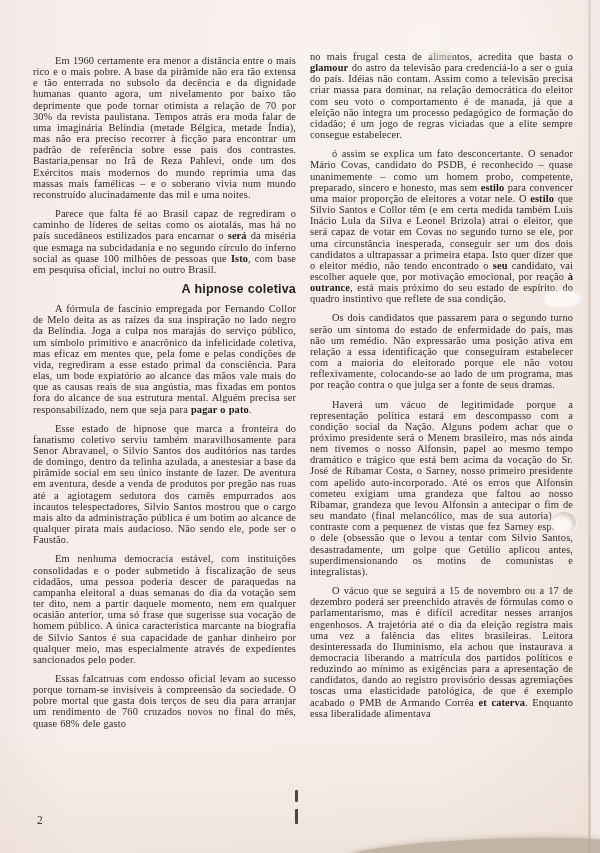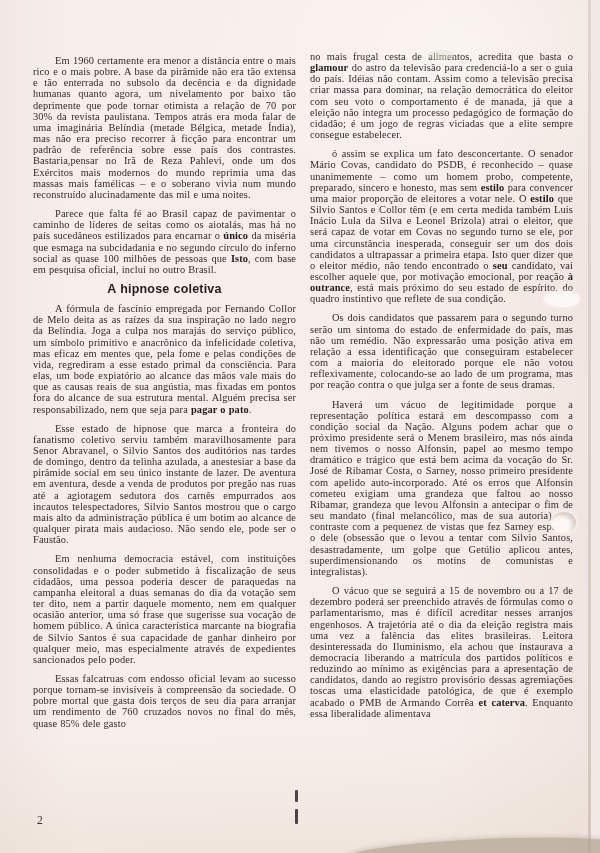--- a/index.html
+++ b/index.html
@@ -20,21 +20,21 @@
   .col {
     width:263px; font-size:10.4px; line-height:11.15px;
     text-align:justify; letter-spacing:0.1px; word-spacing:0.4px;
   }
   .col.right { margin-top:-4px; }
   .col p { margin:8px 0 4px 0; text-indent:22px; }
   .col p.noindent { text-indent:0; }
   .col b { color:#1f1a1c; }
   .heading {
     font-family:"Liberation Sans", sans-serif; font-weight:bold;
-    font-size:12.5px; text-align:center; text-indent:0;
+    font-size:12.5px; text-align:right; text-indent:0;
     margin:9px 0 8px 0; color:#221d1f; letter-spacing:0.2px;
   }
   .page-number {
     position:absolute; left:37px; top:814px;
     font-size:11.5px; color:#3a3335;
   }
   
   .edge-strip { position:absolute; top:0; right:0; width:10px; height:100%; background:#f3e9e6; }
   .edge-line  { position:absolute; top:0; right:9px;  width:3px; height:100%;
                 background:linear-gradient(180deg,#ddd1c9 0%, #d6c9be 55%, #cfc1b4 100%); opacity:.85; }
@@ -51,26 +51,26 @@
   .smudge { position:absolute; left:428px; top:50px; width:26px; height:10px;
             background:#dfe3d2; border-radius:50%; opacity:.5; }
 </style>
 </head>
 <body>
 
 <div class="page">
   <div class="text-area">
     <div class="col left">
         <p><span>Em 1960 certamente era menor a distância entre o mais rico e o mais pobre. A base da pirâmide não era tão extensa e tão enterrada no subsolo da decência e da dignidade humanas quanto agora, um nivelamento por baixo tão deprimente que pode tornar otimista a relação de 70 por 30% da revista paulistana. Tempos atrás era moda falar de uma imaginária Belíndia (metade Bélgica, metade Índia), mas não era preciso recorrer à ficção para encontrar um padrão de referência sobre esse país dos contrastes. Bastaria,pensar no Irã de Reza Pahlevi, onde um dos Exércitos mais modernos do mundo reprimia uma das massas mais famélicas – e o soberano vivia num mundo reconstruído alucinadamente das mil e uma noites.</span></p>
-        <p><span>Parece que falta fé ao Brasil capaz de pavimentar o caminho de líderes de seitas como os aiotalás, mas há no país sucedâneos estilizados para encarnar o </span><b>único</b><span> da miséria que esmaga na subcidadania e no segundo círculo do inferno social as quase 100 milhões de pessoas que </span><b>Isto</b><span>, com base em pesquisa oficial, inclui no outro Brasil.</span></p>
+        <p><span>Parece que falta fé ao Brasil capaz de regrediram o caminho de líderes de seitas como os aiotalás, mas há no país sucedâneos estilizados para encarnar o </span><b>será</b><span> da miséria que esmaga na subcidadania e no segundo círculo do inferno social as quase 100 milhões de pessoas que </span><b>Isto</b><span>, com base em pesquisa oficial, inclui no outro Brasil.</span></p>
         <div class="heading">A hipnose coletiva</div>
         <p><span>A fórmula de fascínio empregada por Fernando Collor de Melo deita as as raízes da sua inspiração no lado negro da Belíndia. Joga a culpa nos marajás do serviço público, um símbolo primitivo e anacrônico da infelicidade coletiva, mas eficaz em mentes que, pela fome e pelas condições de vida, regrediram a esse estado primal da consciência. Para elas, um bode expiatório ao alcance das mãos vale mais do que as causas reais de sua angústia, mas fixadas em pontos fora do alcance de sua estrutura mental. Alguém precisa ser responsabilizado, nem que seja para </span><b>pagar o pato</b><span>.</span></p>
         <p><span>Esse estado de hipnose que marca a fronteira do fanatismo coletivo serviu também maravilhosamente para Senor Abravanel, o Silvio Santos dos auditórios nas tardes de domingo, dentro da telinha azulada, a anestesiar a base da pirâmide social em seu único instante de lazer. De aventura em aventura, desde a venda de produtos por pregão nas ruas até a agiotagem sedutora dos carnês empurrados aos incautos telespectadores, Silvio Santos mostrou que o cargo mais alto da administração pública é um botim ao alcance de qualquer pirata mais audacioso. Não sendo ele, pode ser o Faustão.</span></p>
         <p><span>Em nenhuma democracia estável, com instituições consolidadas e o poder submetido à fiscalização de seus cidadãos, uma pessoa poderia descer de paraquedas na campanha eleitoral a duas semanas do dia da votação sem ter dito, nem a partir daquele momento, nem em qualquer ocasião anterior, uma só frase que sugerisse sua vocação de homem público. A única característica marcante na biografia de Silvio Santos é sua capacidade de ganhar dinheiro por qualquer meio, mas especialmente através de expedientes sancionados pelo poder.</span></p>
-        <p><span>Essas falcatruas com endosso oficial levam ao sucesso porque tornam-se invisíveis à compreensão da sociedade. O pobre mortal que gasta dois terços de seu dia para arranjar um rendimento de 760 cruzados novos no final do mês, quase 85% dele gasto</span></p>
+        <p><span>Essas falcatruas com endosso oficial levam ao sucesso porque tornam-se invisíveis à compreensão da sociedade. O pobre mortal que gasta dois terços de seu dia para arranjar um rendimento de 760 cruzados novos no final do mês, quase 68% dele gasto</span></p>
       </div>
     <div class="col right">
         <p class="noindent"><span>no mais frugal cesta de alimentos, acredita que basta o </span><b>glamour</b><span> do astro da televisão para credenciá-lo a ser o guia do país. Idéias não contam. Assim como a televisão precisa criar massa para dominar, na relação democrática do eleitor com seu voto o comportamento é de manada, já que a eleição não integra um processo pedagógico de formação do cidadão; é um jogo de regras viciadas que a elite sempre consegue estabelecer.</span></p>
         <p><span>ó assim se explica um fato desconcertante. O senador Mário Covas, candidato do PSDB, é reconhecido – quase unanimemente – como um homem probo, competente, preparado, sincero e honesto, mas sem </span><b>estilo</b><span> para convencer uma maior proporção de eleitores a votar nele. O </span><b>estilo</b><span> que Silvio Santos e Collor têm (e em certa medida também Luis Inácio Lula da Silva e Leonel Brizola) atrai o eleitor, que será capaz de votar em Covas no segundo turno se ele, por uma circunstância inesperada, conseguir ser um dos dois candidatos a ultrapassar a primeira etapa. Isto quer dizer que o eleitor médio, não tendo encontrado o </span><b>seu</b><span> candidato, vai escolher aquele que, por motivação emocional, por reação </span><b>à outrance</b><span>, está mais próximo do seu estado de espírito, do quadro instintivo que reflete de sua condição.</span></p>
         <p><span>Os dois candidatos que passarem para o segundo turno serão um sintoma do estado de enfermidade do país, mas não um remédio. Não expressarão uma posição ativa em relação a essa identificação que conseguiram estabelecer com a maioria do eleitorado porque ele não votou reflexivamente, colocando-se ao lado de um programa, mas por reação contra o que julga ser a fonte de seus dramas.</span></p>
         <p><span>Haverá um vácuo de legitimidade porque a representação política estará em descompasso com a condição social da Nação. Alguns podem achar que o próximo presidente será o Menem brasileiro, mas nós ainda nem tivemos o nosso Alfonsin, papel ao mesmo tempo dramático e trágico que está bem acima da vocação do Sr. José de Ribamar Costa, o Sarney, nosso primeiro presidente com apelido auto-incorporado. Até os erros que Alfonsin cometeu exigiam uma grandeza que faltou ao nosso Ribamar, grandeza que levou Alfonsin a antecipar o fim de seu mandato (final melancólico, mas de sua autoria), em contraste com a pequenez de vistas que fez Sarney espichar o dele (obsessão que o levou a tentar com Silvio Santos, desastradamente, um golpe que Getúlio aplicou antes, superdimensionando os motins de comunistas e integralistas).</span></p>
         <p><span>O vácuo que se seguirá a 15 de novembro ou a 17 de dezembro poderá ser preenchido através de fórmulas como o parlamentarismo, mas é difícil acreditar nesses arranjos engenhosos. A trajetória até o dia da eleição registra mais uma vez a falência das elites brasileiras. Leitora desinteressada do Iluminismo, ela achou que instaurava a democracia liberando a matrícula dos partidos políticos e reduzindo ao mínimo as exigências para a apresentação de candidatos, dando ao registro provisório dessas agremiações toscas uma elasticidade patológica, de que é exemplo acabado o PMB de Armando Corrêa </span><b>et caterva</b><span>. Enquanto essa liberalidade alimentava</span></p>
       </div>
   </div>
 

